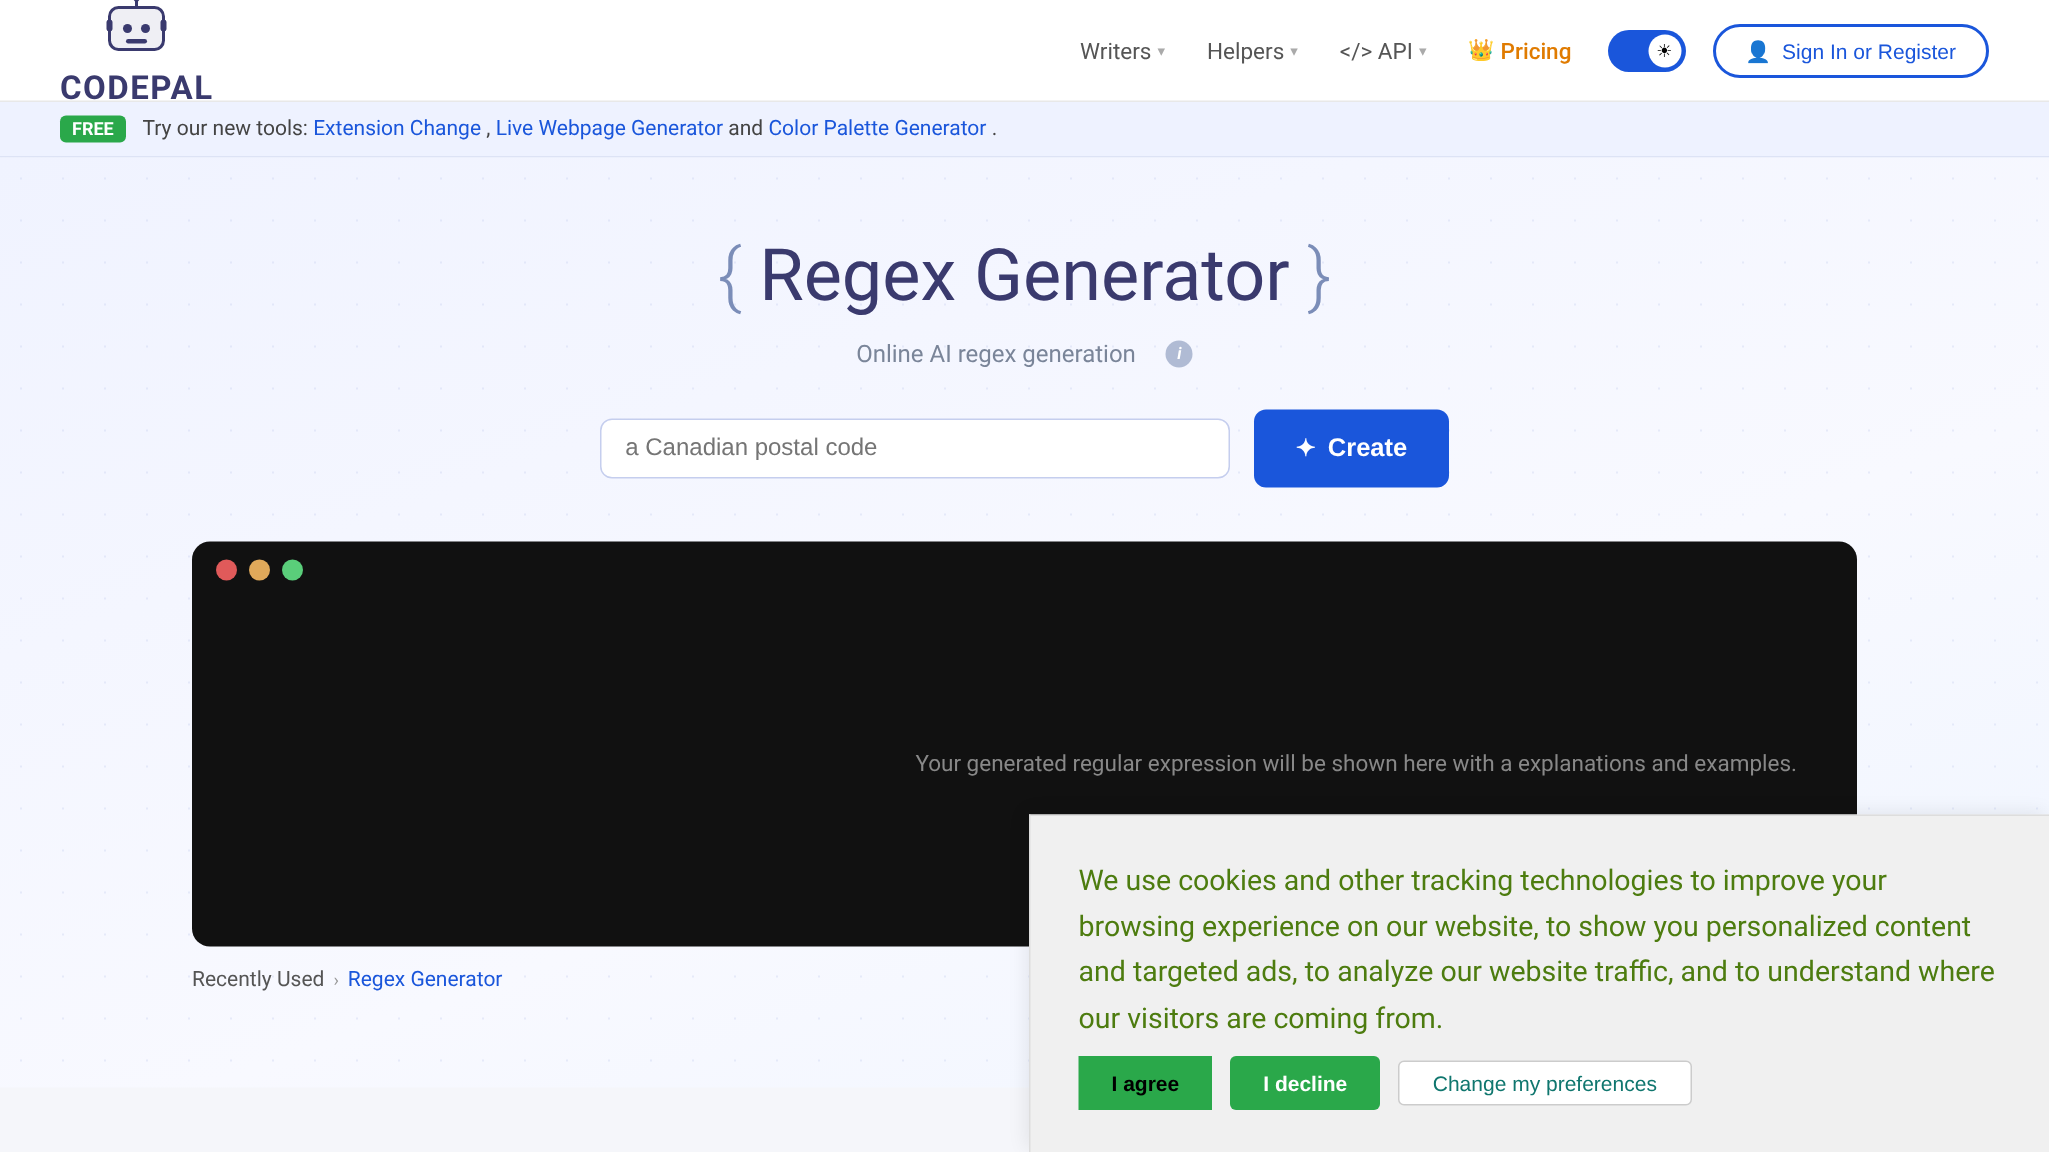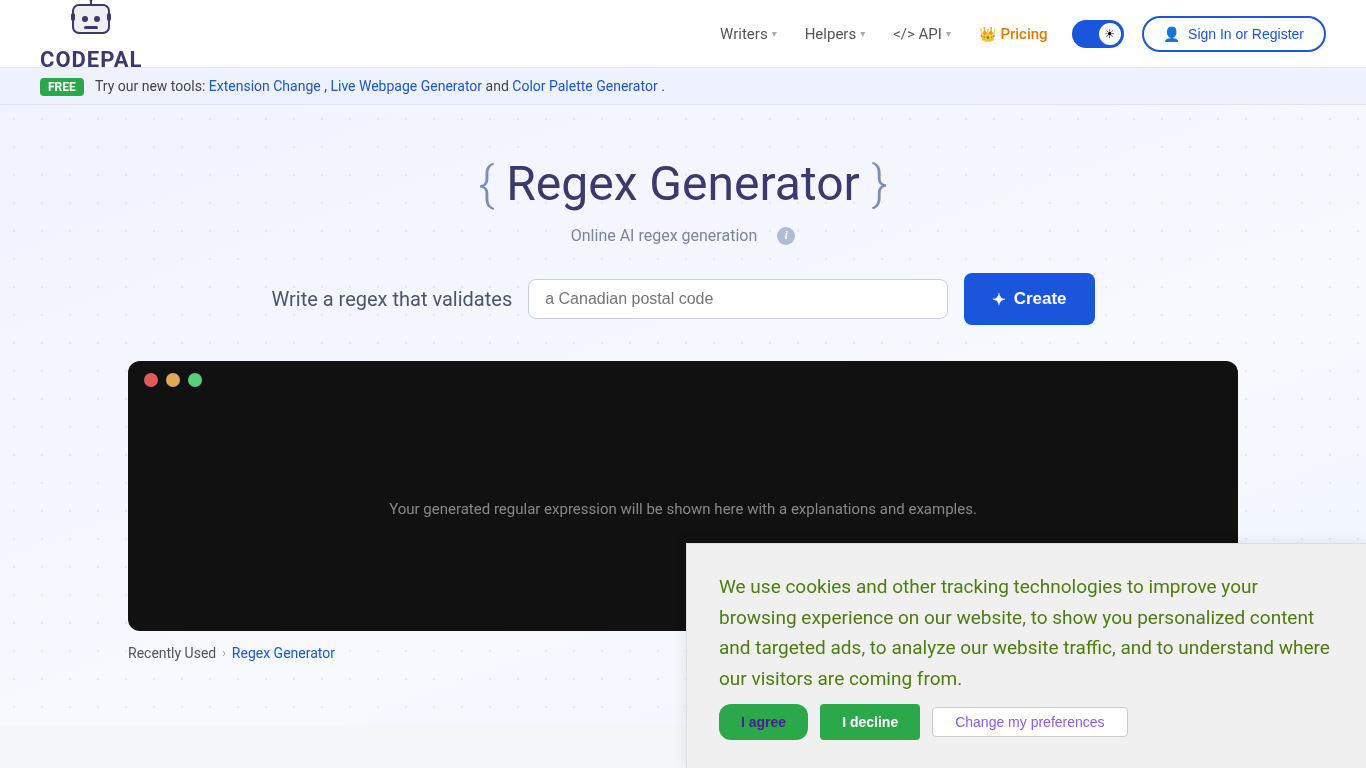--- a/index.html
+++ b/index.html
@@ -243,21 +243,21 @@
     .dot-yellow { background: #e0a95a; }
     .dot-green { background: #5ace7a; }
     .terminal-body {
       padding: 30px 40px;
       color: #888;
       font-size: 15px;
       text-align: center;
       min-height: 220px;
       display: flex;
       align-items: center;
-      justify-content: center;
+      justify-content: flex-end;
     }
 
     
     .recently-used {
       max-width: 1110px;
       margin: 14px auto 0;
       font-size: 14px;
       color: #555;
       position: relative;
       z-index: 1;
@@ -293,41 +293,41 @@
       line-height: 1.6;
       margin-bottom: 10px;
     }
     .cookie-buttons {
       display: flex;
       gap: 12px;
       align-items: center;
     }
     .btn-agree {
       background: #2aa84a;
-      color: #4c1d95;
+      color: #000000;
       border: none;
-      border-radius: 12px;
+      border-radius: 0;
       padding: 10px 22px;
       font-size: 14px;
       font-weight: 600;
       cursor: pointer;
     }
     .btn-decline {
       background: #2aa84a;
       color: #fff;
       border: none;
       border-radius: 4px;
       padding: 10px 22px;
       font-size: 14px;
       font-weight: 600;
       cursor: pointer;
     }
     .btn-change {
       background: #fff;
-      color: #8b5cf6;
+      color: #0f766e;
       border: 1px solid #ccc;
       border-radius: 4px;
       padding: 6px 22px;
       font-size: 14px;
       cursor: pointer;
     }
   </style>
 </head>
 <body>
 
@@ -399,21 +399,20 @@
     <span class="brace">{</span>
     <span>Regex Generator</span>
     <span class="brace">}</span>
   </h1>
   <div class="hero-subtitle">
     <span>Online AI regex generation</span>
     <span class="info-icon">i</span>
   </div>
 
   <div class="input-row">
-    <span class="input-label">Write a regex that validates</span>
     <input class="regex-input" type="text" placeholder="a Canadian postal code" style="">
     <button class="create-btn">
       <span class="sparkle">✦</span>
       <span>Create</span>
     </button>
   </div>
 
   <div class="terminal">
     <div class="terminal-header">
       <div class="dot dot-red"></div>

